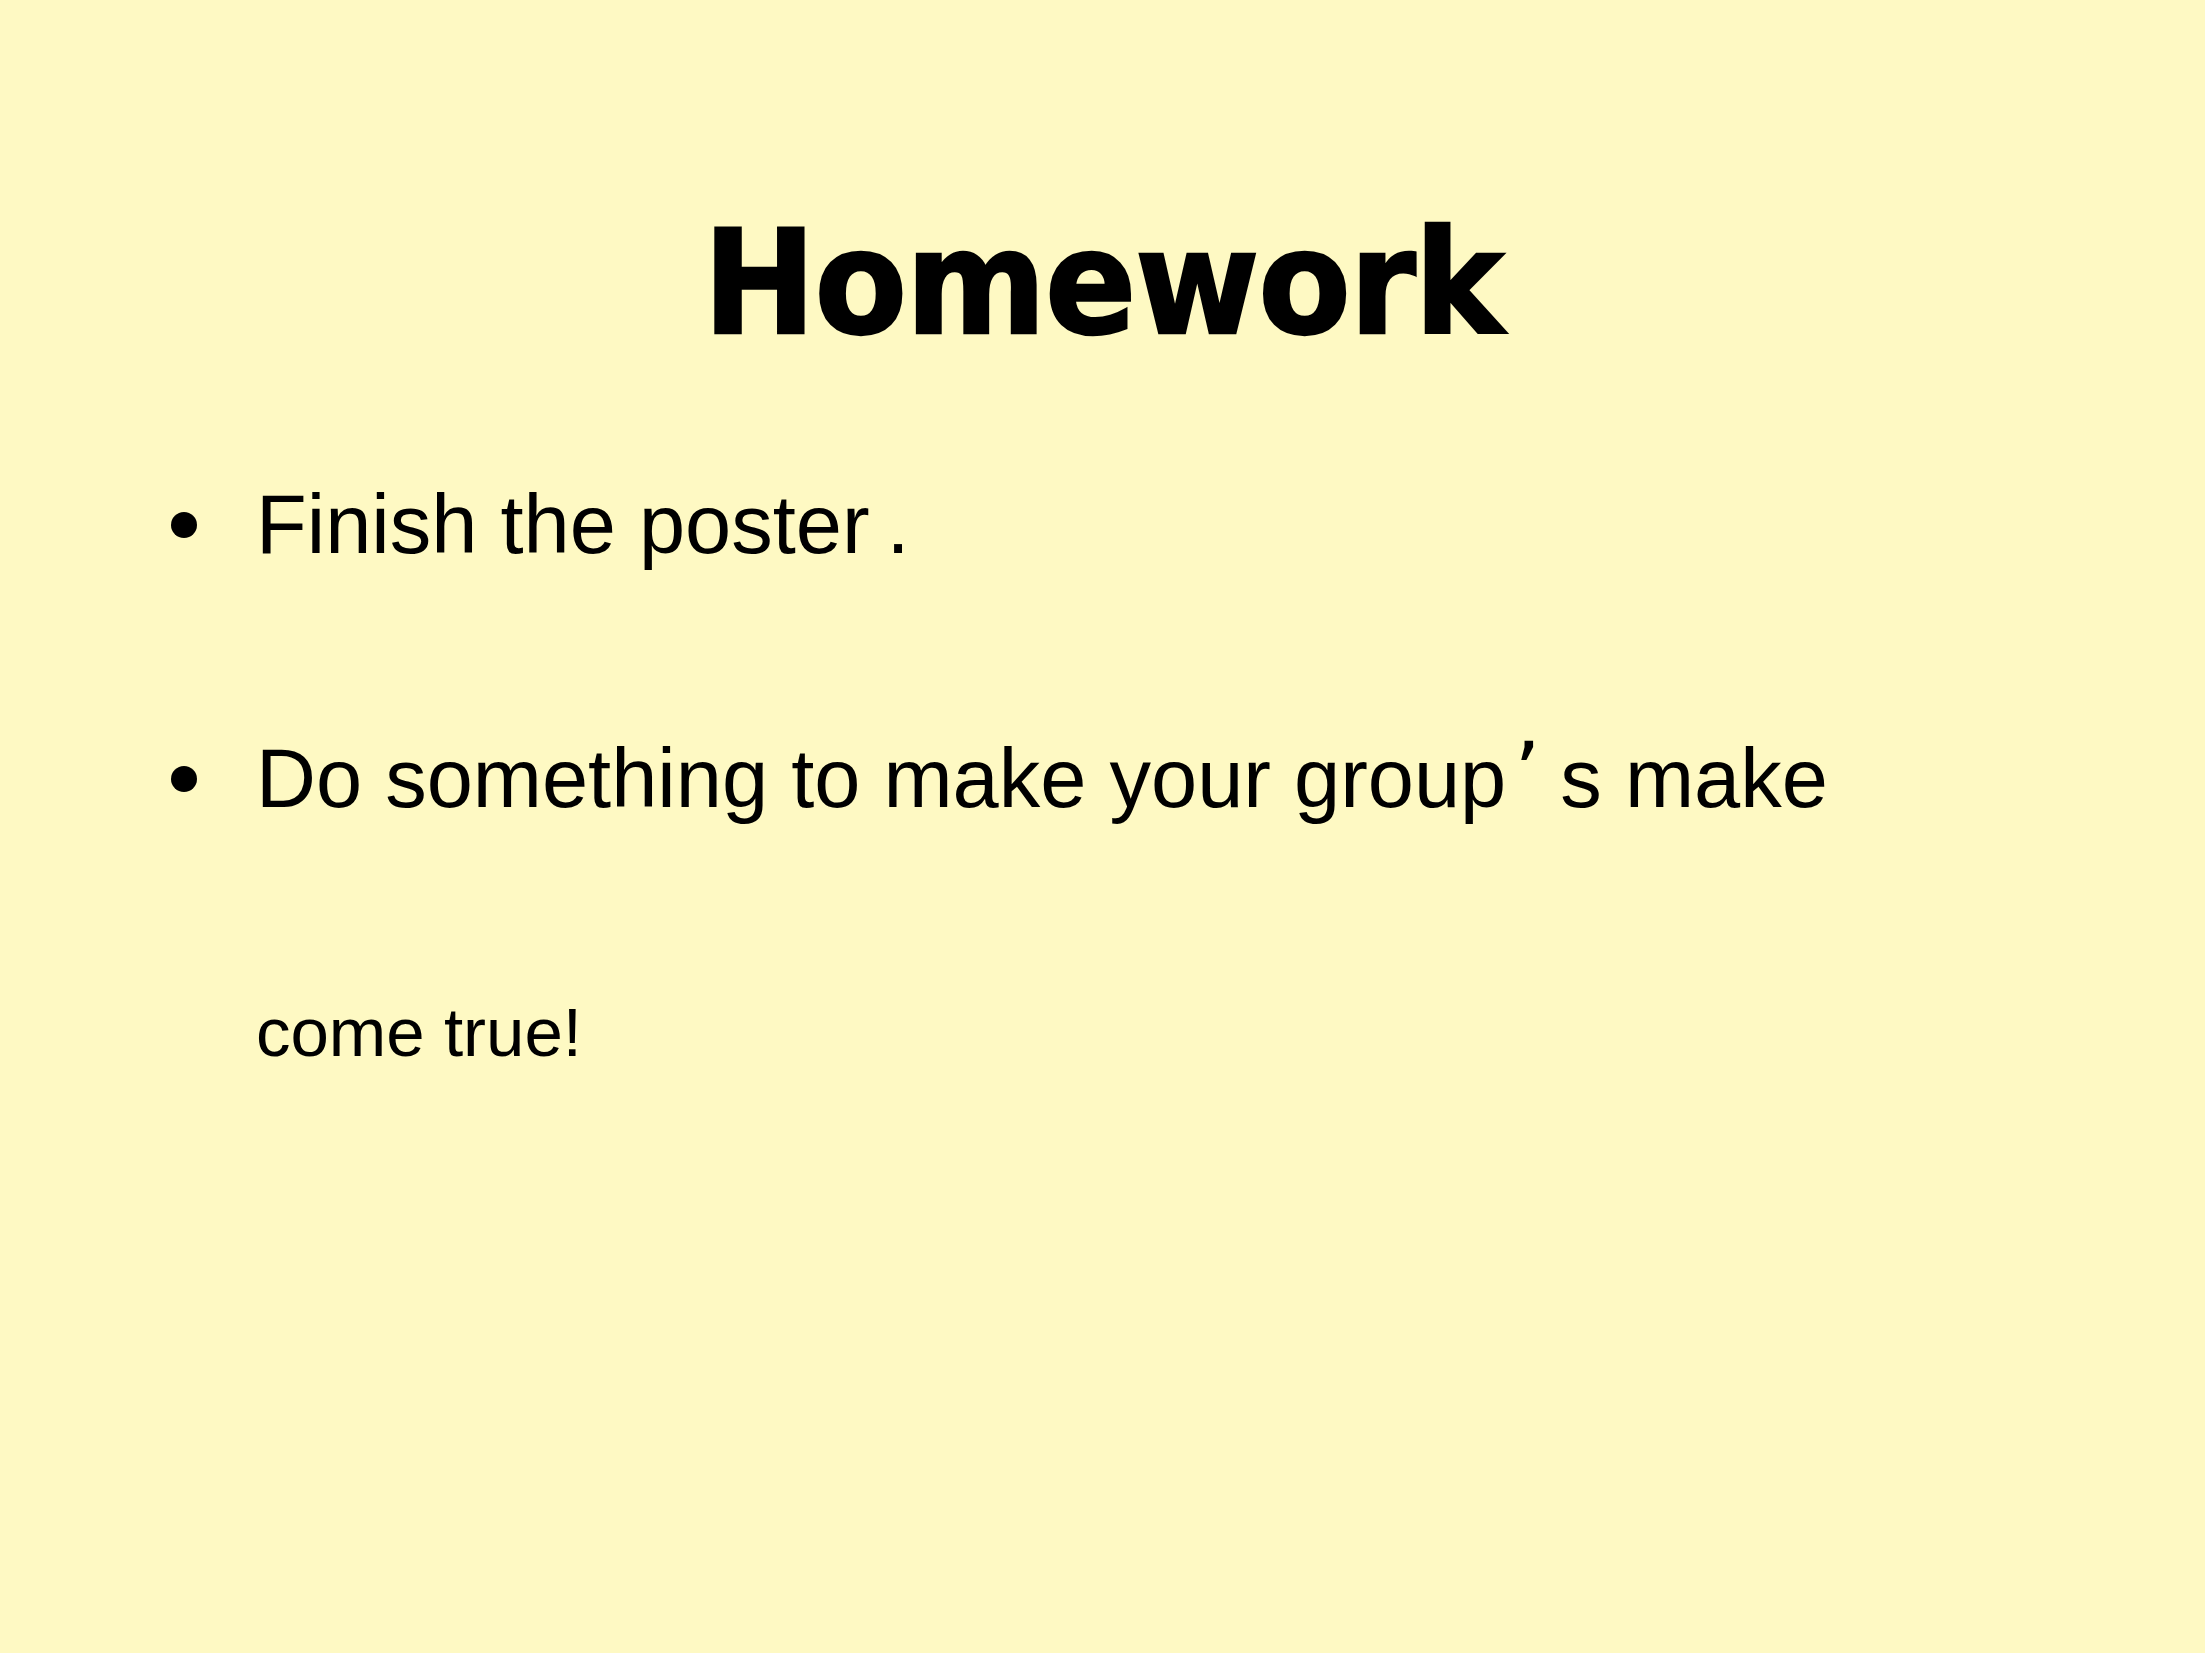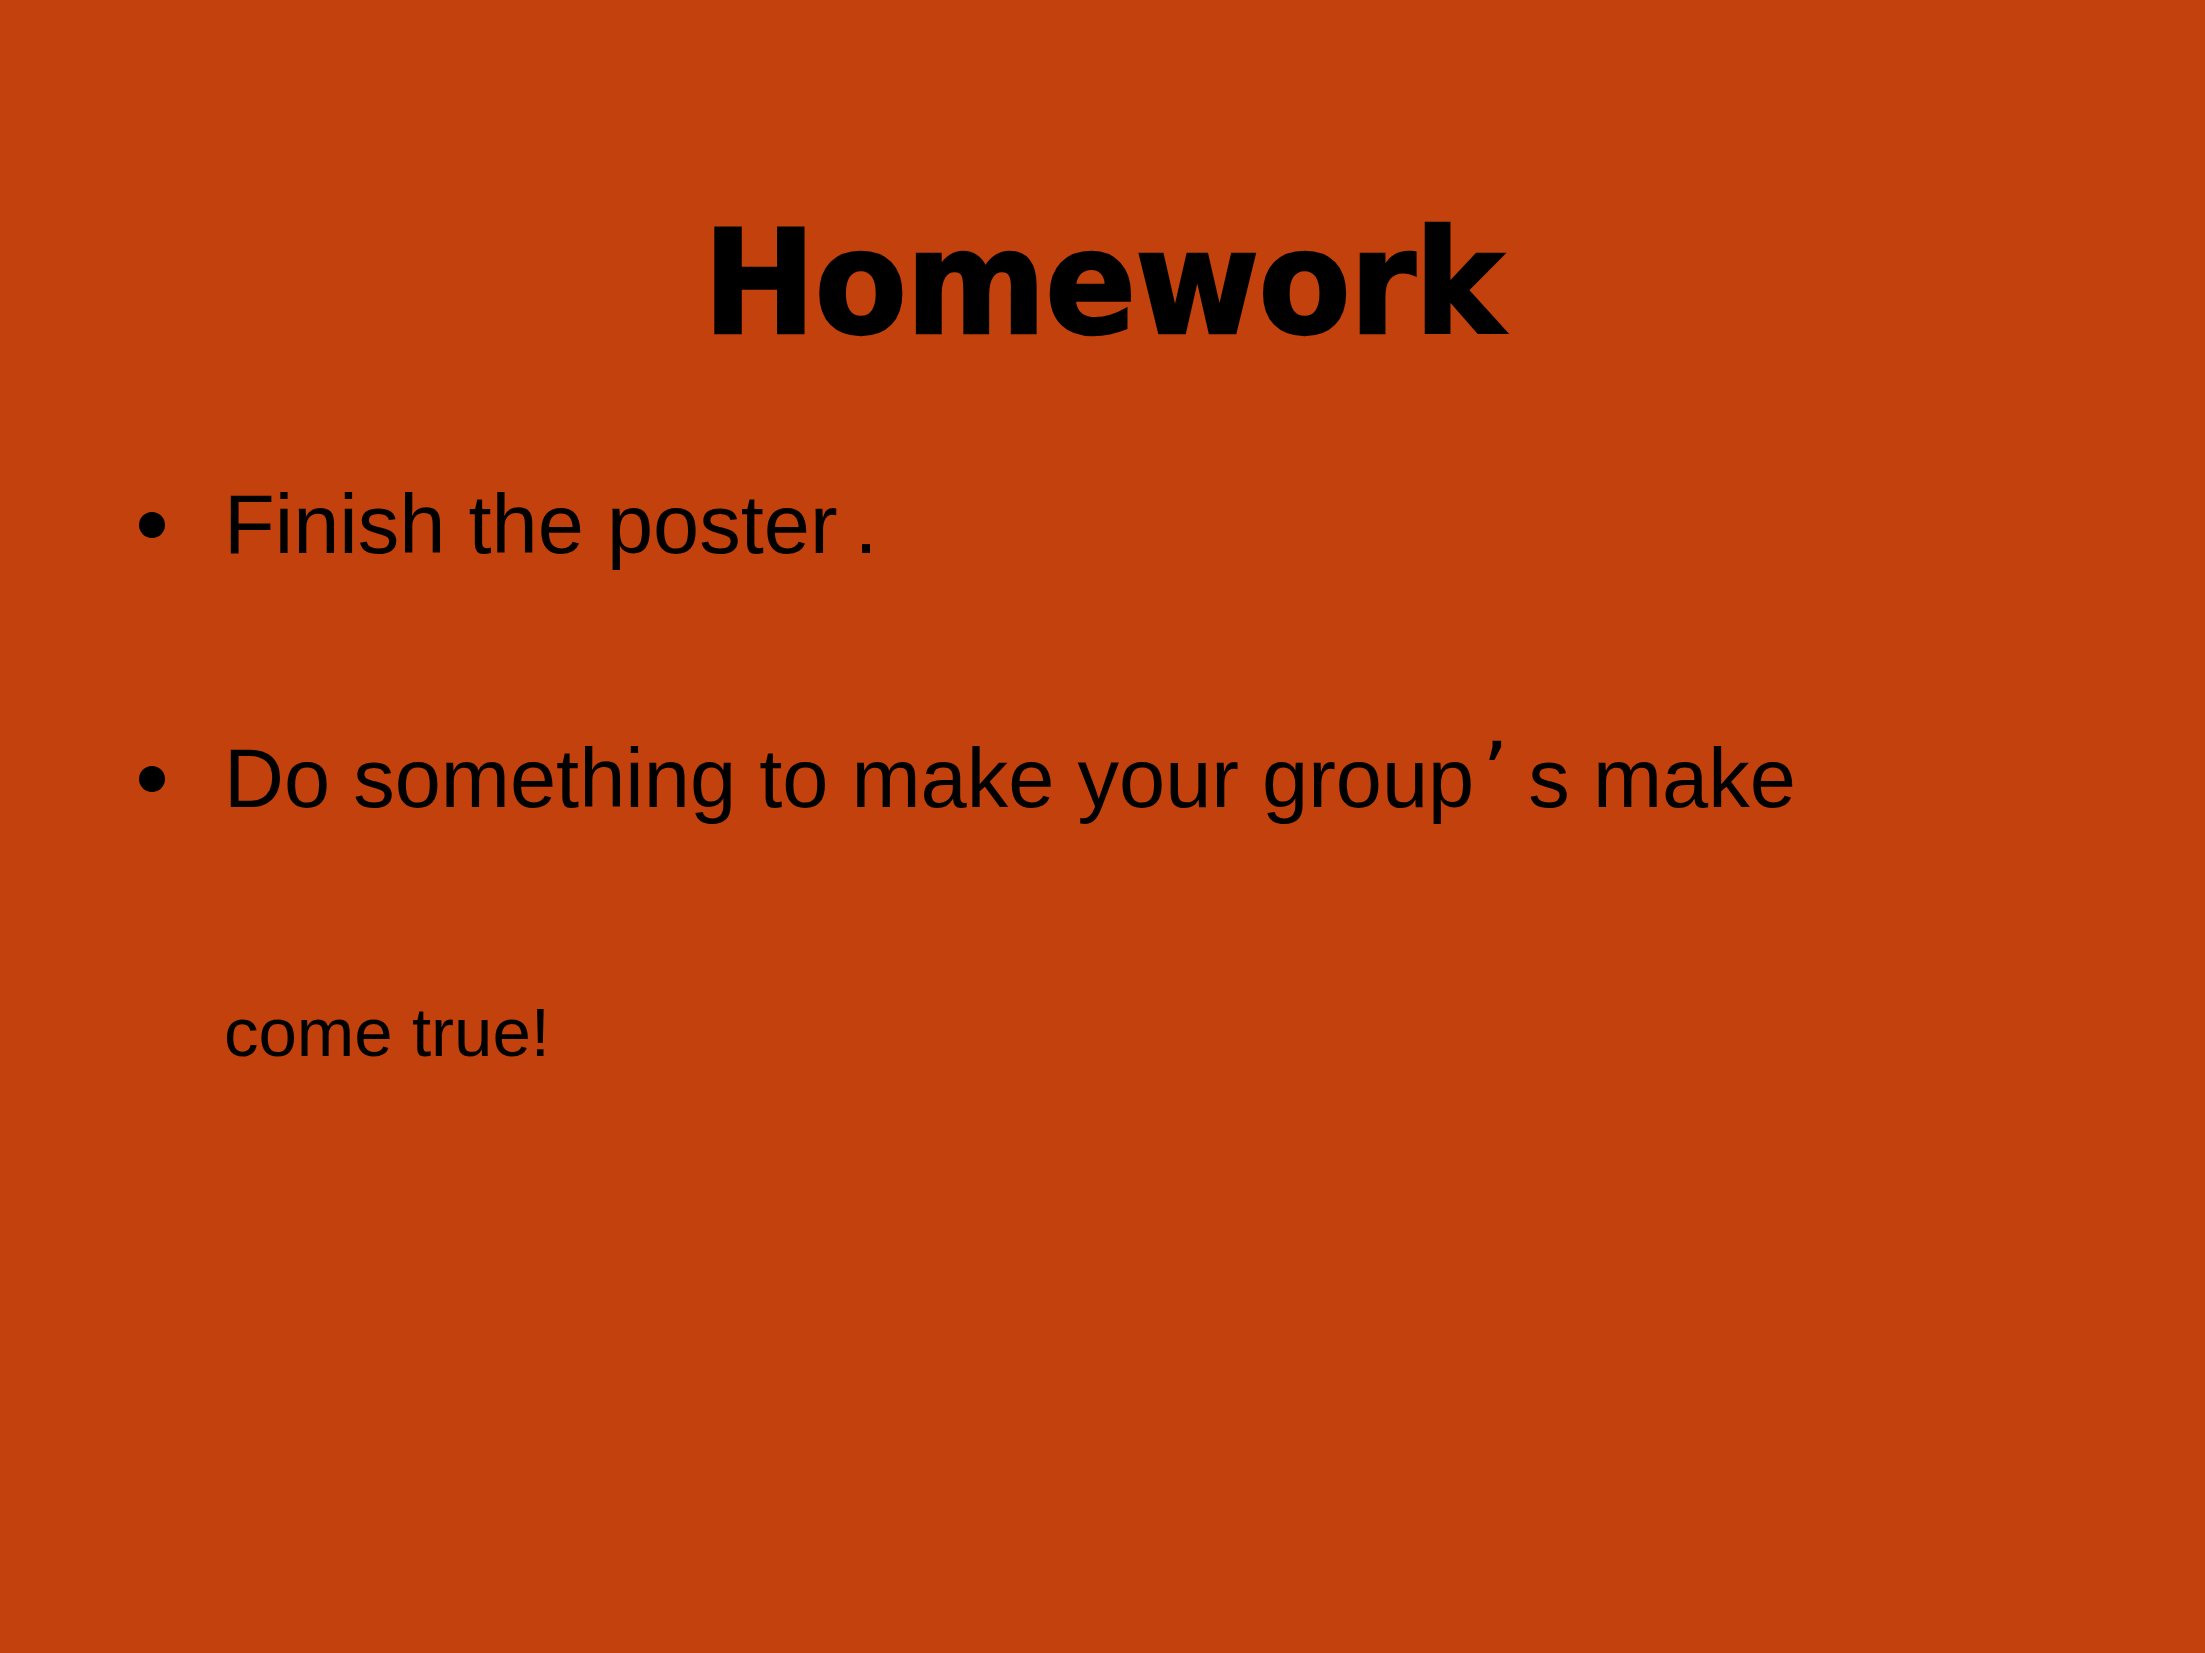--- a/index.html
+++ b/index.html
@@ -9,21 +9,21 @@
     background: #ffffff;
   }
   body {
     font-family: "Liberation Sans", sans-serif;
   }
 
   .slide {
     position: relative;
     width: 2205px;
     height: 1654px;
-    background: #c2410c;
+    background: #fef9c3;
     overflow: hidden;
     text-decoration: underline;
   }
 
   
   .title-block {
     position: absolute;
     left: 0;
     top: 113px;
     width: 2205px;
@@ -44,20 +44,21 @@
     white-space: nowrap;
   }
 
   
   .body-block {
     position: absolute;
     left: 0;
     top: 398px;
     width: 2154px;
     color: #000000;
+    padding-left: 32px;
   }
 
   .bullet-item {
     position: relative;
     padding-left: 224px;
     font-size: 83px;
     line-height: 254px;
     color: #000000;
     white-space: nowrap;
   }

